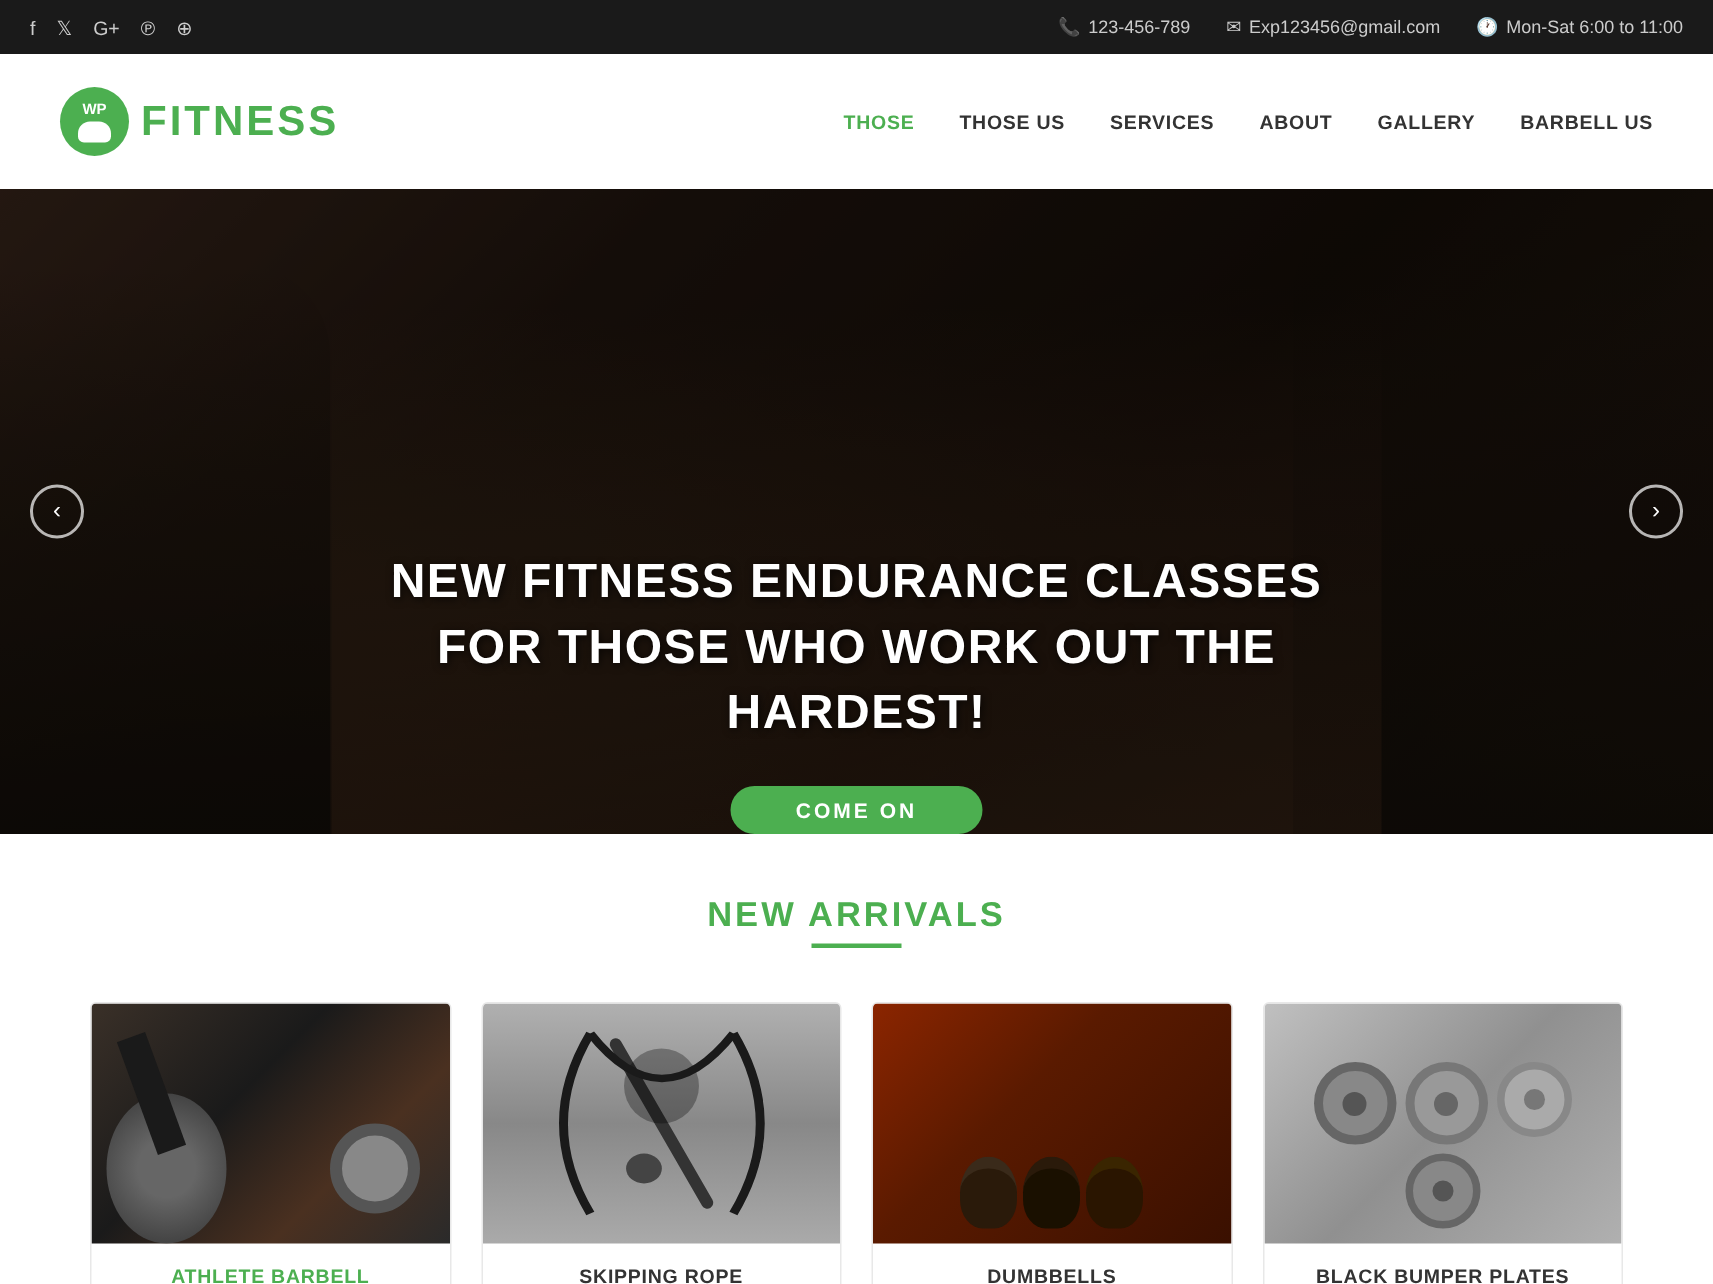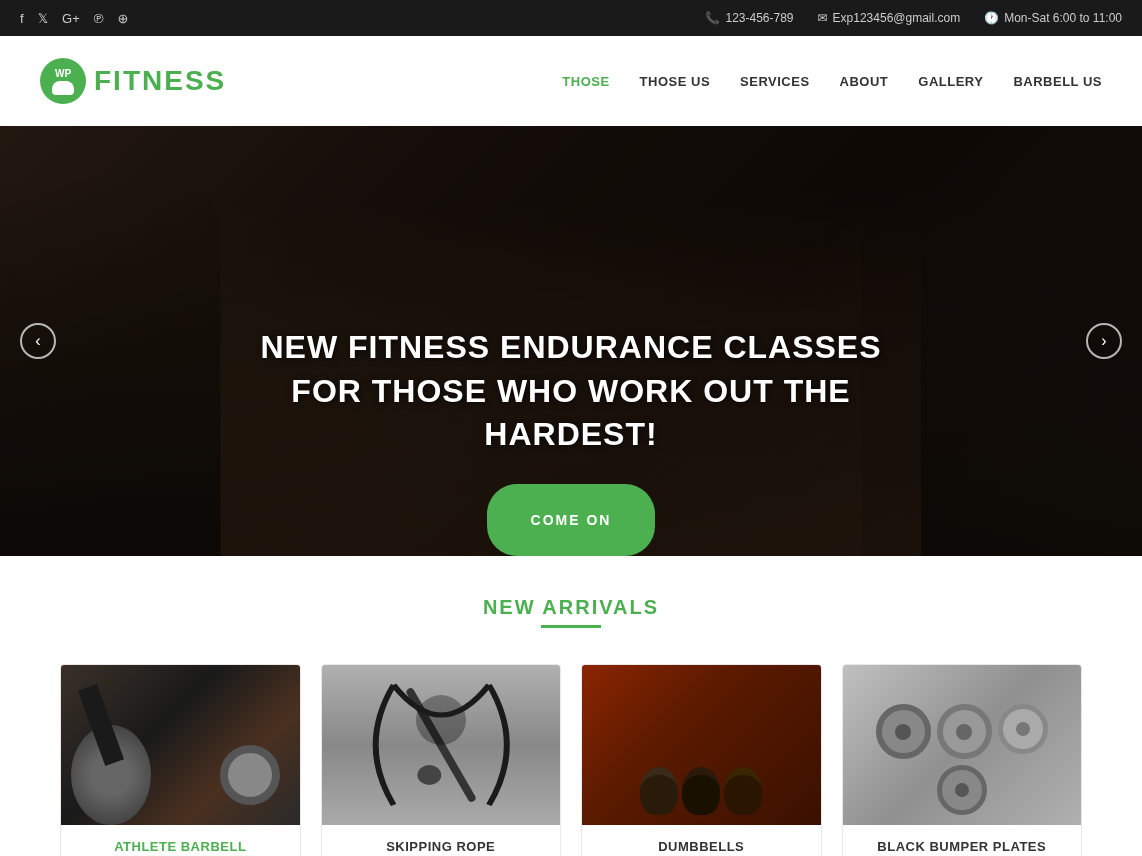--- a/index.html
+++ b/index.html
@@ -85,21 +85,21 @@
       text-shadow: 1px 1px 6px rgba(0,0,0,0.7);
       max-width: 700px;
       line-height: 1.35;
       margin-bottom: 28px;
     }
     .hero-btn {
       background: #4caf50;
       color: #fff;
       border: none;
       border-radius: 30px;
-      padding: 28px 44px;
+      padding: 8px 44px;
       font-size: 14px;
       font-weight: 700;
       letter-spacing: 2px;
       cursor: pointer;
       text-transform: uppercase;
     }
     .hero-dots {
       position: absolute;
       bottom: 18px;
       left: 50%;
@@ -127,21 +127,21 @@
       font-size: 16px;
     }
     .hero-arrow-left { left: 20px; }
     .hero-arrow-right { right: 20px; }
 
     
     .new-arrivals { background: #fff; padding: 40px 60px 60px; }
     .section-title {
       text-align: center;
       color: #4caf50;
-      font-size: 20px;
+      font-size: 23px;
       font-weight: 900;
       letter-spacing: 2px;
       text-transform: uppercase;
       margin-bottom: 6px;
     }
     .section-underline {
       width: 60px;
       height: 3px;
       background: #4caf50;
       margin: 0 auto 36px;

